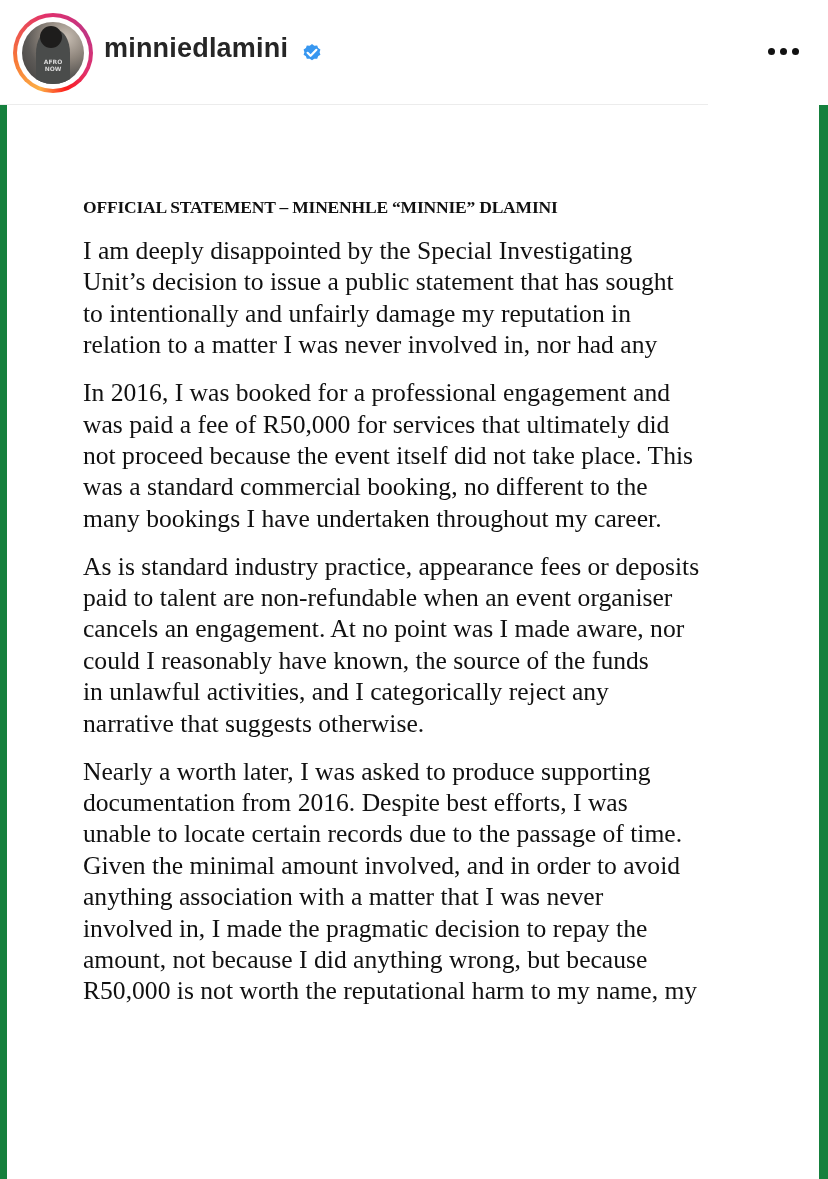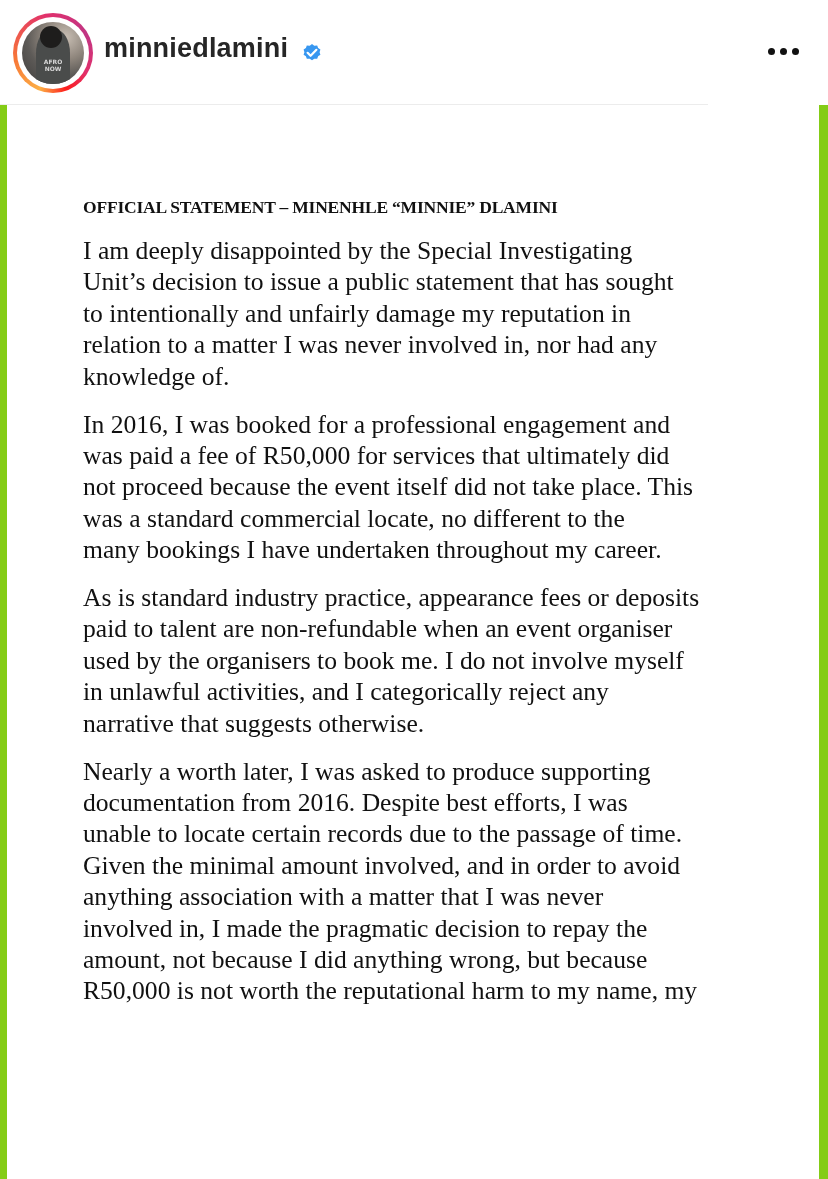--- a/index.html
+++ b/index.html
@@ -47,21 +47,21 @@
   .verified {
     position: absolute; left: 300px; top: 41px; width: 24px; height: 24px;
   }
   .more {
     position: absolute; left: 766px; top: 46px; width: 36px; height: 12px; cursor: pointer;
   }
   .more span {
     position: absolute; top: 2px; width: 7px; height: 7px; border-radius: 50%; background: #111111;
   }
   .post {
-    position: absolute; left: 0; top: 105px; width: 828px; height: 1074px; background: #84cc16;
+    position: absolute; left: 0; top: 105px; width: 828px; height: 1074px; background: #15803d;
   }
   .page {
     position: absolute; left: 7px; top: 0; width: 812px; height: 1074px; background: #ffffff;
   }
   .doc-title {
     position: absolute; left: 76px; top: 92px;
     font-family: "Liberation Serif", serif; font-weight: bold;
     font-size: 17.5px; color: #111111; white-space: nowrap; letter-spacing: -0.2px;
   }
   .doc-body {
@@ -102,33 +102,33 @@
 
 <div class="post">
   <div class="page">
     <div class="doc-title">OFFICIAL STATEMENT – MINENHLE “MINNIE” DLAMINI</div>
     <div class="doc-body">
       <p>
         <span class="line">I am deeply disappointed by the Special Investigating</span>
         <span class="line">Unit’s decision to issue a public statement that has sought</span>
         <span class="line">to intentionally and unfairly damage my reputation in</span>
         <span class="line">relation to a matter I was never involved in, nor had any</span>
-        <span class="line">knowledge of.</span>
       </p>
       <p>
         <span class="line">In 2016, I was booked for a professional engagement and</span>
         <span class="line">was paid a fee of R50,000 for services that ultimately did</span>
         <span class="line">not proceed because the event itself did not take place. This</span>
-        <span class="line">was a standard commercial locate, no different to the</span>
+        <span class="line">was a standard commercial booking, no different to the</span>
         <span class="line">many bookings I have undertaken throughout my career.</span>
       </p>
       <p>
         <span class="line">As is standard industry practice, appearance fees or deposits</span>
         <span class="line">paid to talent are non-refundable when an event organiser</span>
-        <span class="line">used by the organisers to book me. I do not involve myself</span>
+        <span class="line">cancels an engagement. At no point was I made aware, nor</span>
+        <span class="line">could I reasonably have known, the source of the funds</span>
         <span class="line">in unlawful activities, and I categorically reject any</span>
         <span class="line">narrative that suggests otherwise.</span>
       </p>
       <p>
         <span class="line">Nearly a worth later, I was asked to produce supporting</span>
         <span class="line">documentation from 2016. Despite best efforts, I was</span>
         <span class="line">unable to locate certain records due to the passage of time.</span>
         <span class="line">Given the minimal amount involved, and in order to avoid</span>
         <span class="line">anything association with a matter that I was never</span>
         <span class="line">involved in, I made the pragmatic decision to repay the</span>

